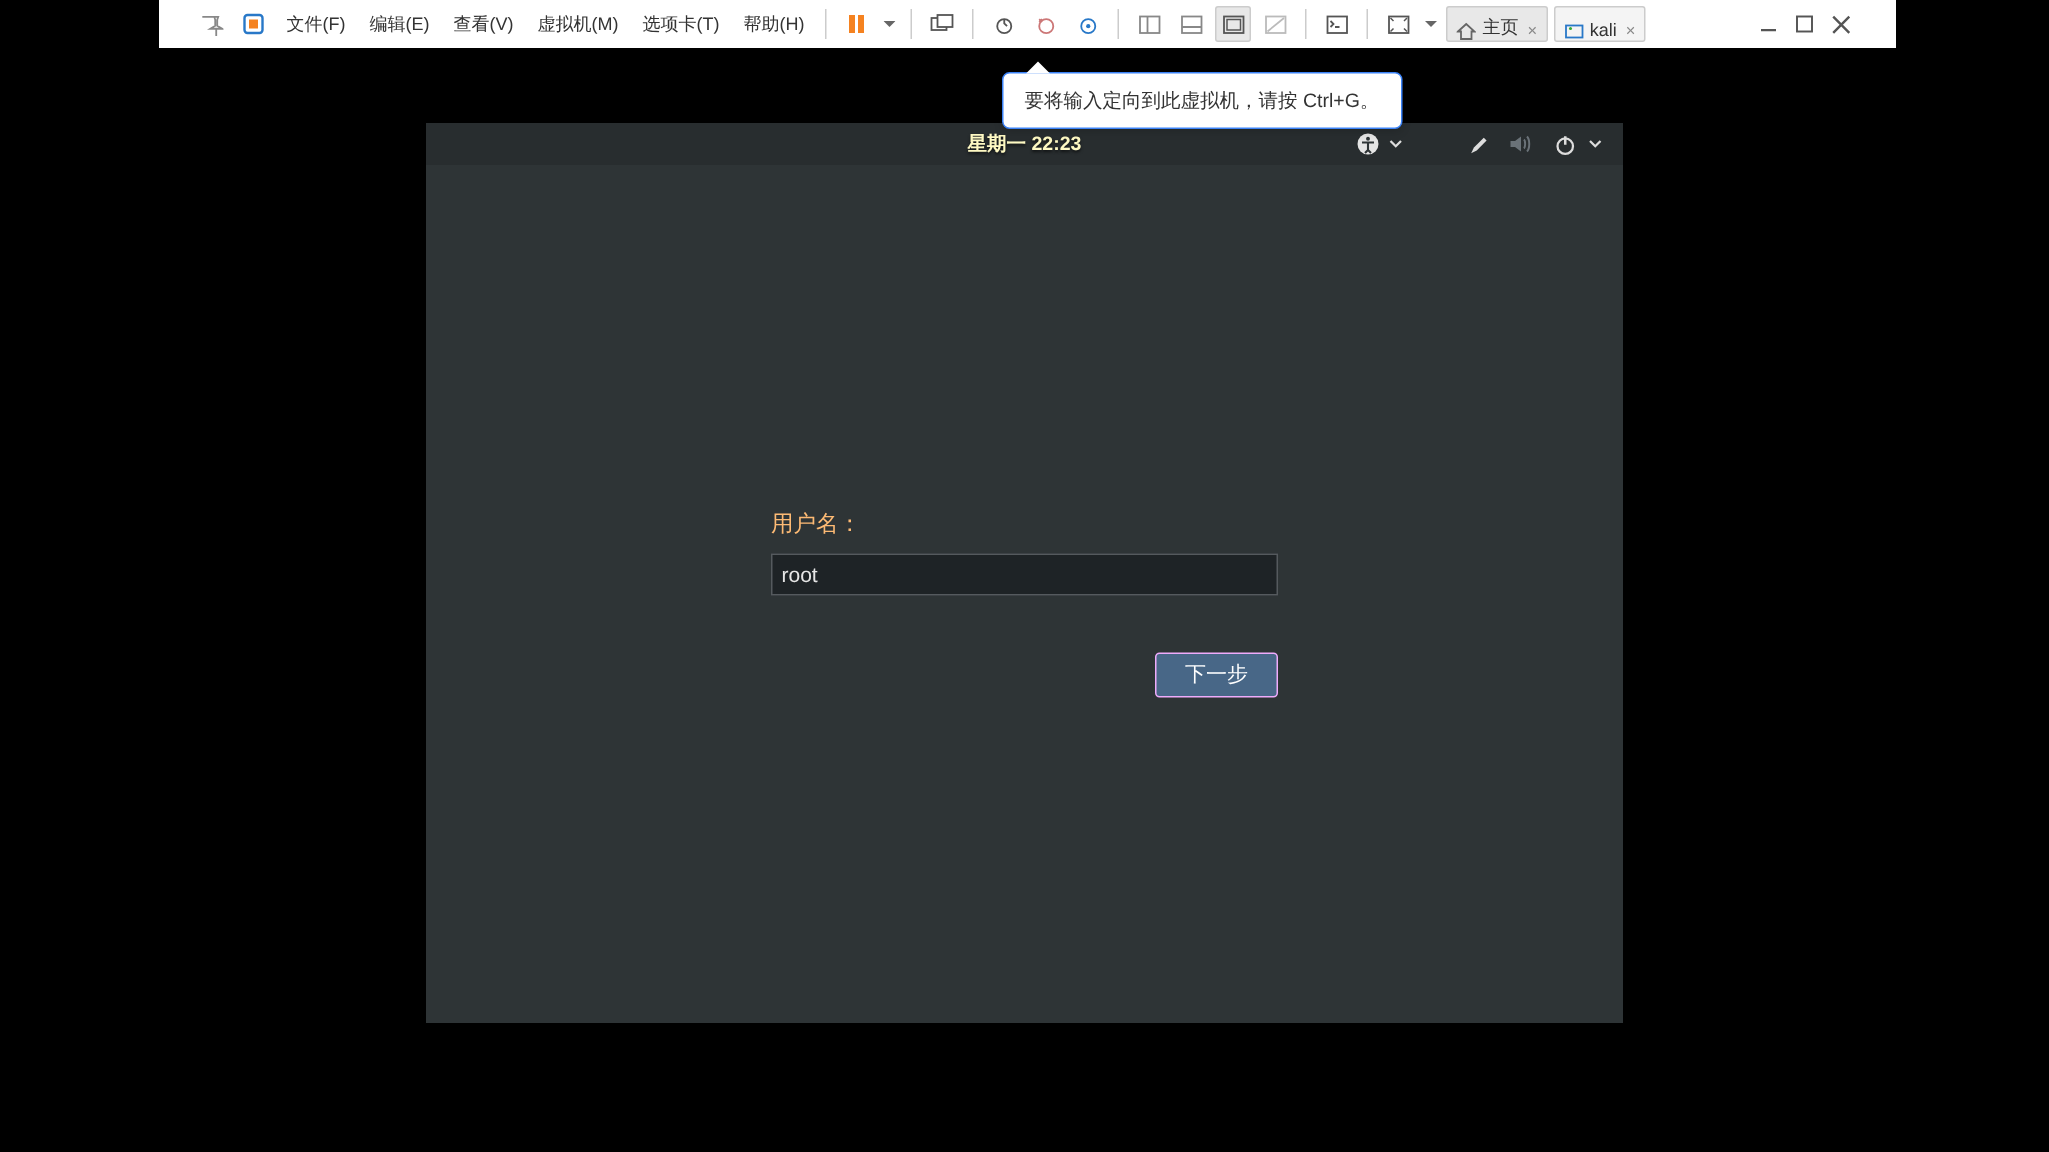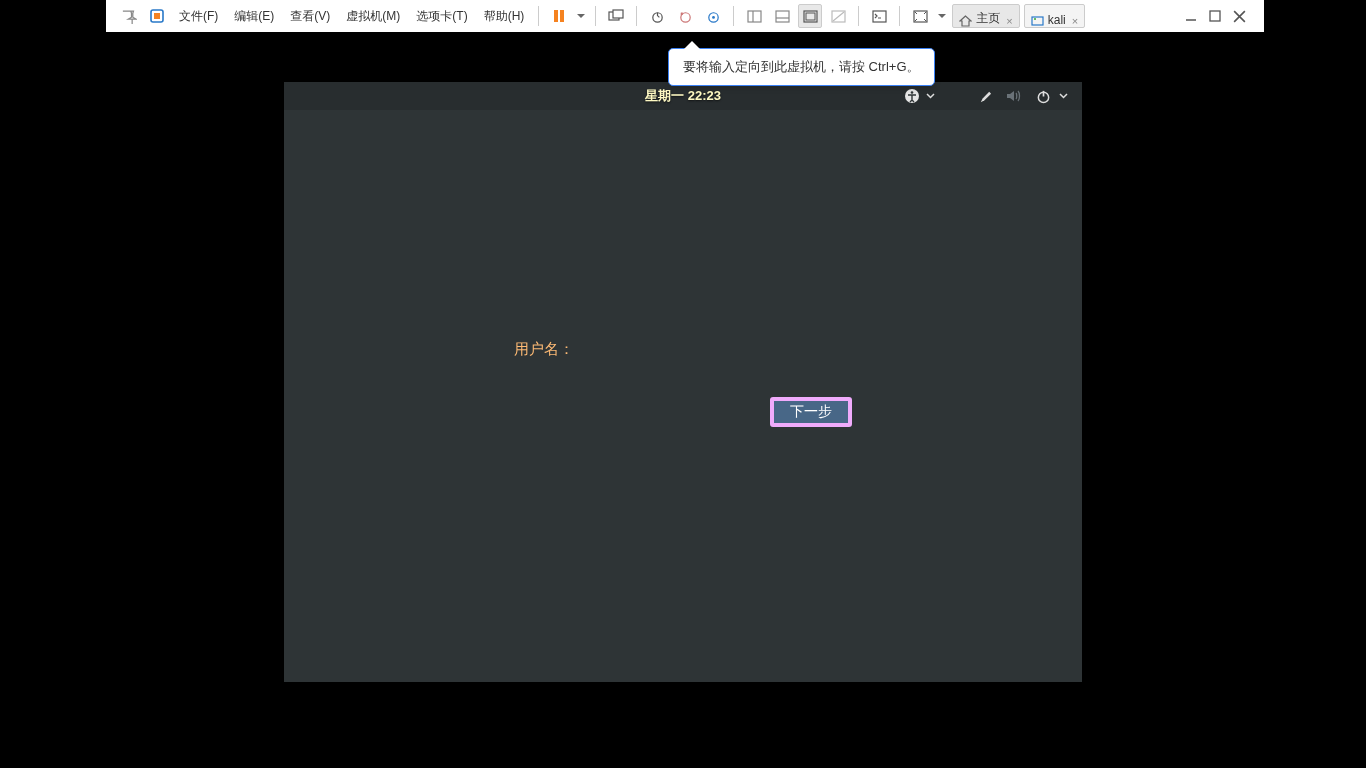--- a/index.html
+++ b/index.html
@@ -14,21 +14,21 @@
     
     .vmware-toolbar {
       position: absolute;
       top: 0;
       left: 106px;
       width: 1158px;
       height: 32px;
       background: #fff;
       display: flex;
       align-items: center;
-      padding: 0 9px;
+      padding: 0 21px;
       font-size: 12px;
       color: #333;
       z-index: 100;
     }
     .vmware-toolbar .icon-btn {
       display: flex;
       align-items: center;
       justify-content: center;
       width: 24px;
       height: 24px;
@@ -163,21 +163,21 @@
     }
     .btn-row {
       display: flex;
       justify-content: flex-end;
       margin-top: 38px;
     }
     .btn-row button {
       width: 82px;
       height: 30px;
       background: #486787;
-      border: 4px solid #f0abfc;
+      border: 1px solid #f0abfc;
       color: #fff;
       font-size: 14px;
       border-radius: 3px;
       cursor: pointer;
     }
     svg { display: block; }
   </style>
 </head>
 <body>
 
@@ -356,17 +356,18 @@
       <span class="ic" style="margin-left:-6px">
           <svg width="9" height="6">
             <path d="M1 1l3.5 3.5L8 1" stroke="#ddd" stroke-width="1.5" fill="none"></path>
           </svg>
         </span>
     </div>
   </div>
 
   <div class="login-form">
     <div class="login-label">用户名：</div>
+    <input class="login-input" type="text" value="root" style="">
     <div class="btn-row">
       <button>下一步</button>
     </div>
   </div>
 </div>
 
 </body></html>

